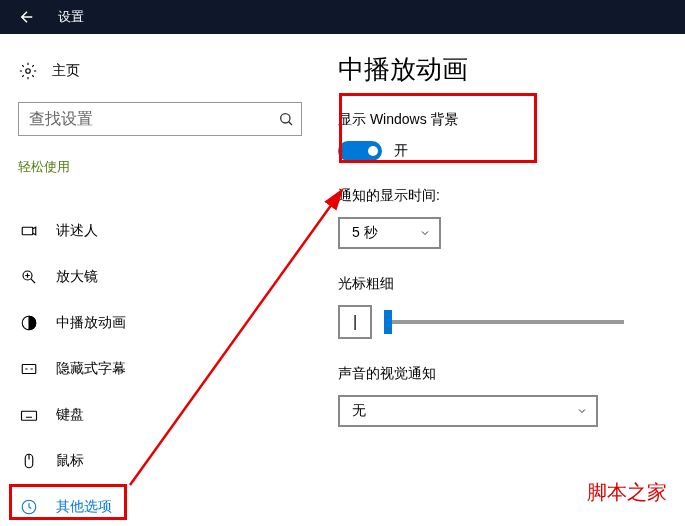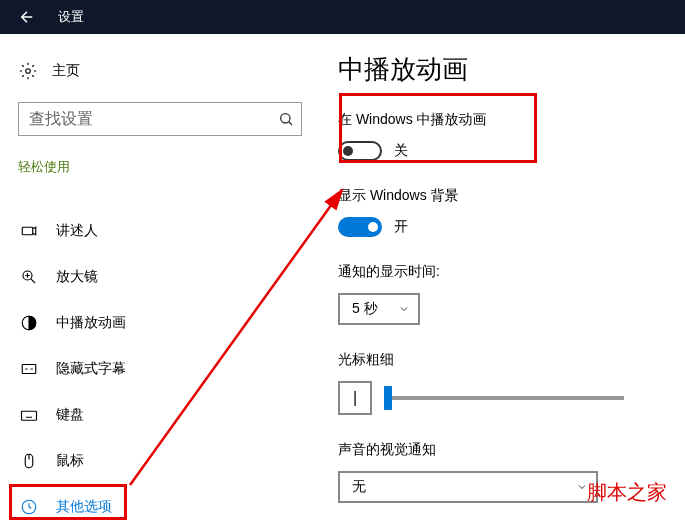--- a/index.html
+++ b/index.html
@@ -34,21 +34,21 @@
     .setting-block { margin-bottom: 26px; }
     
     .toggle-row { display: flex; align-items: center; }
     .toggle { width: 44px; height: 20px; border-radius: 10px; position: relative; }
     .toggle.off { border: 2px solid #333; background: #fff; }
     .toggle.off::after { content: ""; position: absolute; width: 10px; height: 10px; background: #333; border-radius: 50%; left: 3px; top: 3px; }
     .toggle.on { background: #0078d7; }
     .toggle.on::after { content: ""; position: absolute; width: 10px; height: 10px; background: #fff; border-radius: 50%; right: 4px; top: 5px; }
     .toggle-text { margin-left: 12px; font-size: 14px; }
     
-    .select-box { width: 82px; height: 32px; border: 2px solid #888; display: flex; align-items: center; justify-content: space-between; padding: 0 8px 0 12px; font-size: 14px; }
+    .select-box { width: 103px; height: 32px; border: 2px solid #888; display: flex; align-items: center; justify-content: space-between; padding: 0 8px 0 12px; font-size: 14px; }
     .select-wide { width: 260px; }
     
     .slider-row { display: flex; align-items: center; gap: 12px; }
     .cursor-preview { width: 34px; height: 34px; border: 2px solid #888; display: flex; align-items: center; justify-content: center; }
     .slider { flex: 1; height: 4px; background: #999; position: relative; max-width: 240px; }
     .slider::before { content: ""; position: absolute; width: 8px; height: 24px; background: #0078d7; left: 0; top: -10px; }
     
     .red-box { position: absolute; border: 3px solid #e60000; pointer-events: none; }
     .arrow-line { position: absolute; pointer-events: none; }
     .watermark { position: absolute; right: 18px; bottom: 20px; color: #d00; font-size: 20px; font-family: "KaiTi", serif; pointer-events: none; }
@@ -146,27 +146,20 @@
             <path d="M12 7v5l3 2"></path>
           </svg>
         </div>
       <span>其他选项</span>
     </div>
   </div>
 
   <div class="main">
     <div class="page-title">中播放动画</div>
 
-    <div class="setting-block">
-      <div class="setting-label">在 Windows 中播放动画</div>
-      <div class="toggle-row">
-        <div class="toggle off"></div>
-        <div class="toggle-text">关</div>
-      </div>
-    </div>
 
     <div class="setting-block">
       <div class="setting-label">显示 Windows 背景</div>
       <div class="toggle-row">
         <div class="toggle on"></div>
         <div class="toggle-text">开</div>
       </div>
     </div>
 
     <div class="setting-block">

